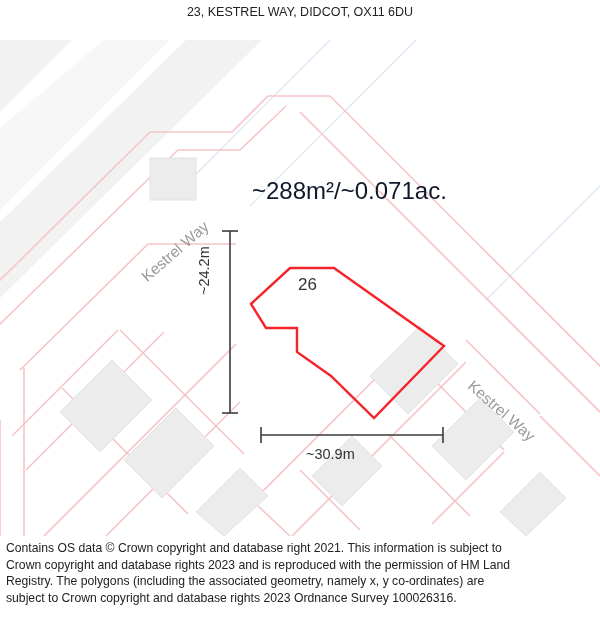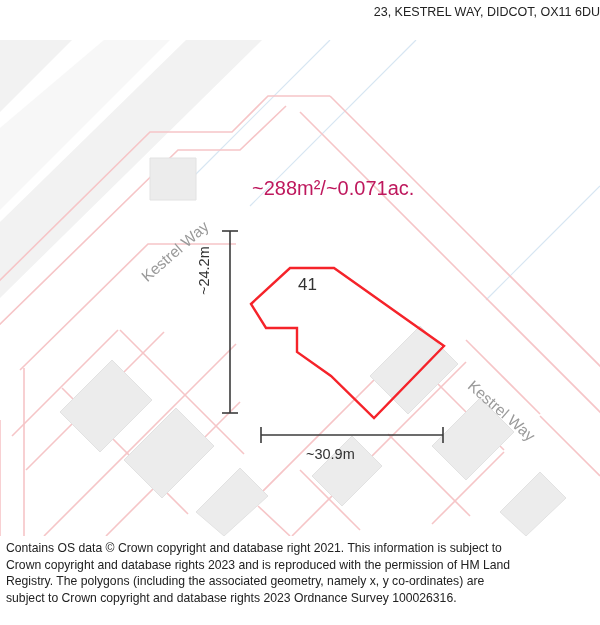--- a/index.html
+++ b/index.html
@@ -19,21 +19,21 @@
     width: 600px;
     height: 625px;
   }
   
   .header {
     position: absolute;
     top: 0;
     left: 0;
     width: 600px;
     height: 40px;
-    text-align: right;
+    text-align: center;
   }
   .header .title {
     font-size: 12.5px;
     color: #222;
     margin-top: 5px;
     line-height: 15px;
   }
   .header .subtitle {
     font-size: 12.5px;
     color: #333;
@@ -51,22 +51,22 @@
     overflow: hidden;
   }
   .map svg {
     display: block;
   }
   
   .area-label {
     position: absolute;
     left: 252px;
     top: 137px;
-    font-size: 20px;
-    color: #be185d;
+    font-size: 24px;
+    color: #0f172a;
     white-space: nowrap;
   }
   .house-number {
     position: absolute;
     left: 298px;
     top: 235px;
     font-size: 17px;
     color: #333;
   }
   .dim-horizontal {
@@ -198,21 +198,21 @@
         <line x1="222" y1="191" x2="238" y2="191"></line>
         <line x1="222" y1="373" x2="238" y2="373"></line>
 
         <line x1="261" y1="395" x2="443" y2="395"></line>
         <line x1="261" y1="387" x2="261" y2="403"></line>
         <line x1="443" y1="387" x2="443" y2="403"></line>
       </g>
     </svg>
 
     <div class="area-label">~288m²/~0.071ac.</div>
-    <div class="house-number">41</div>
+    <div class="house-number">26</div>
     <div class="dim-horizontal">~30.9m</div>
     <div class="dim-vertical">~24.2m</div>
     <div class="street-label street-a">Kestrel Way</div>
     <div class="street-label street-b">Kestrel Way</div>
   </div>
 
   <div class="footer">
     <p>Contains OS data © Crown copyright and database right 2021. This information is subject to Crown copyright and database rights 2023 and is reproduced with the permission of HM Land Registry. The polygons (including the associated geometry, namely x, y co-ordinates) are subject to Crown copyright and database rights 2023 Ordnance Survey 100026316.</p>
   </div>
 

